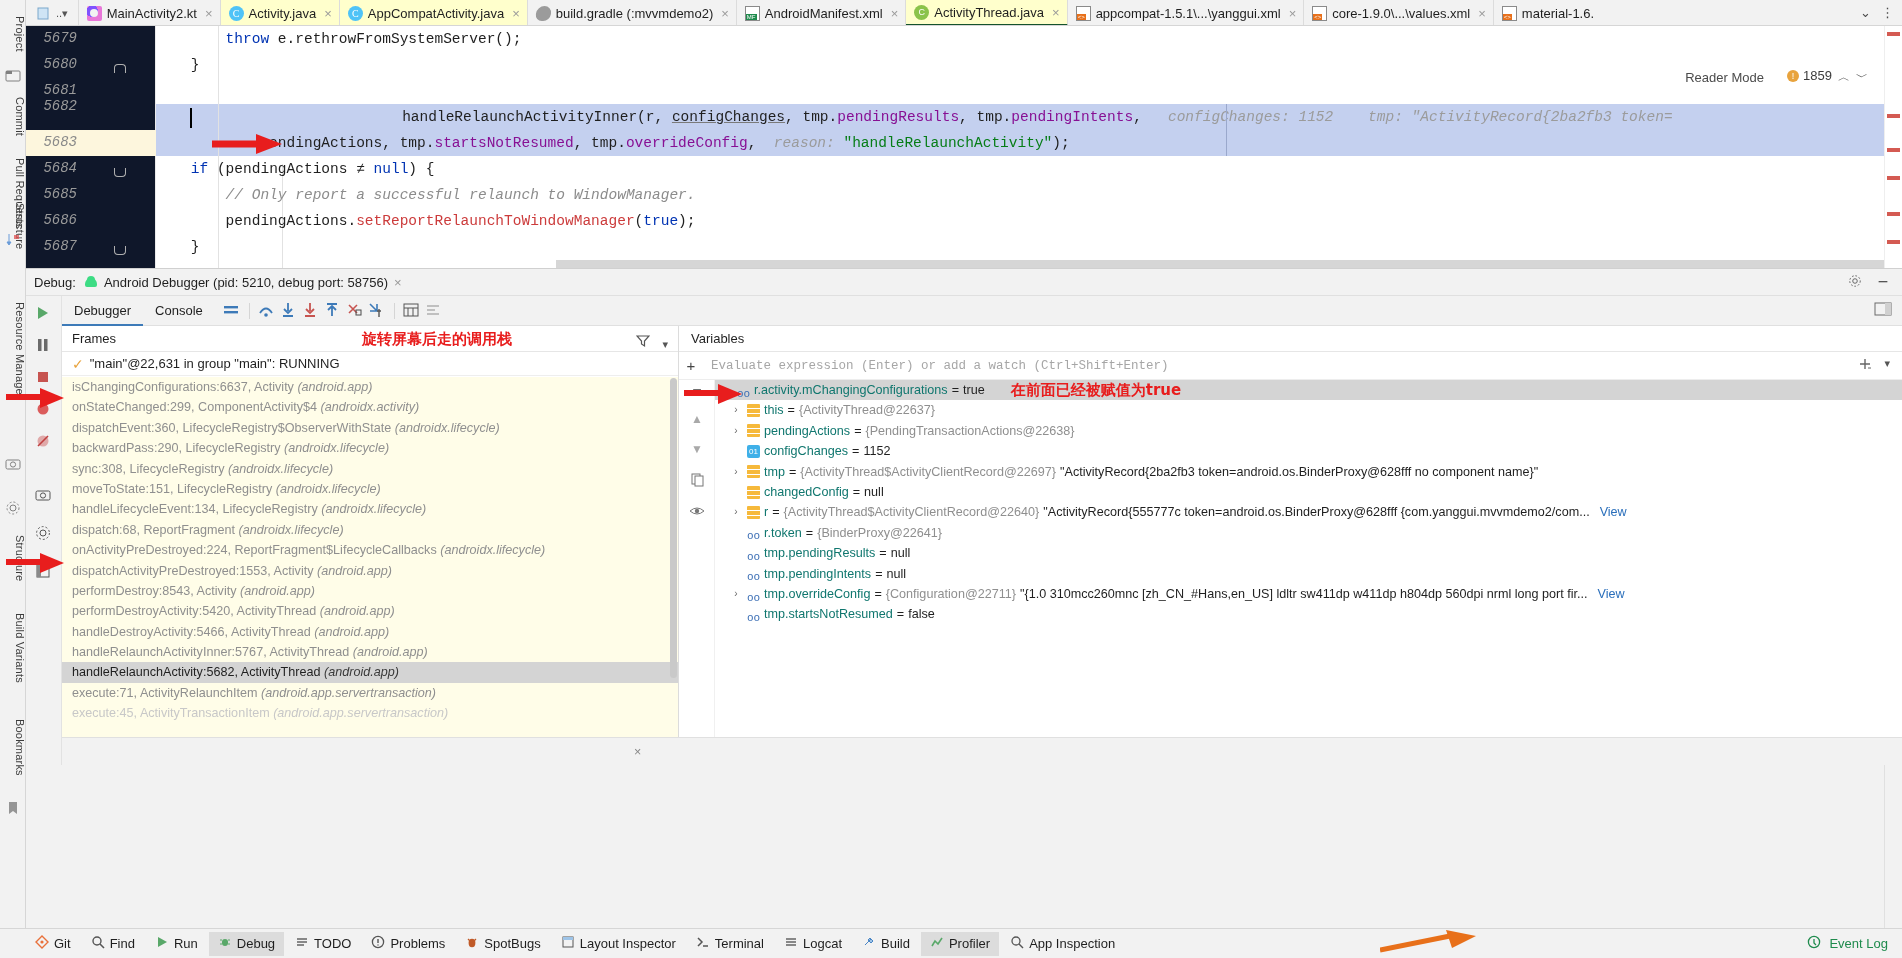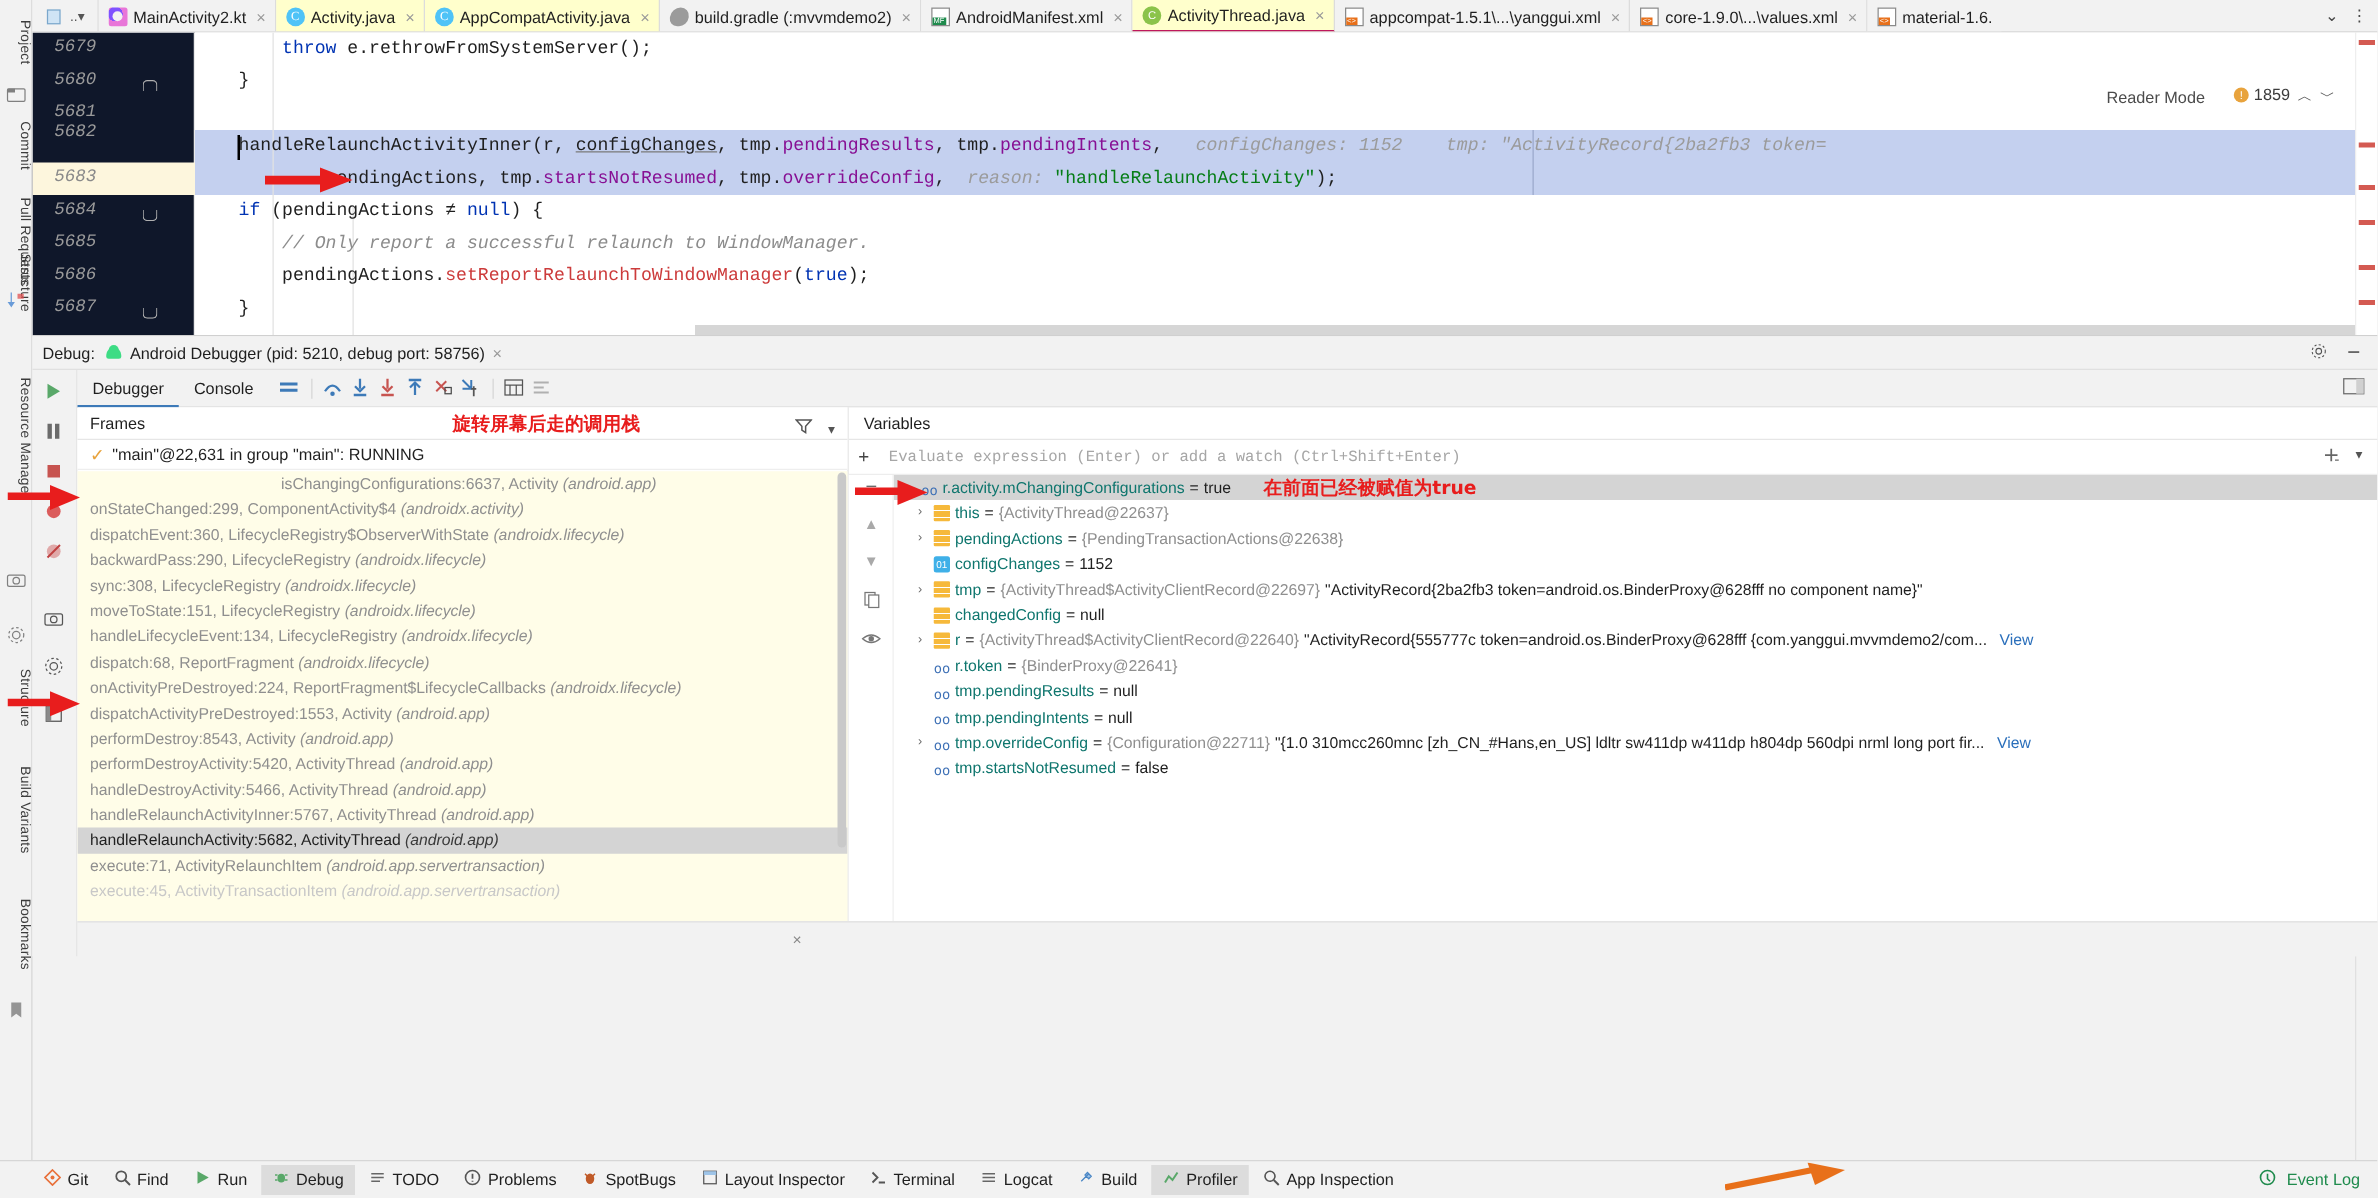--- a/index.html
+++ b/index.html
@@ -34,21 +34,21 @@
     display:flex; align-items:stretch; overflow:hidden;
   }
   .tab {
     display:flex; align-items:center; gap:5px;
     padding:0 7px 0 8px; height:26px;
     border-right:1px solid #dcdcdc;
     white-space:nowrap; font-size:13px; color:#1f1f1f;
     background:#f2f2f2; cursor:default;
   }
   .tab.hl { background:#ffffcc; }
-  .tab.active { background:#ffffcc; border-bottom:2px solid #be185d;text-align:right; }
+  .tab.active { background:#ffffcc; border-bottom:2px solid #14532d;text-align:right; }
   .tab .x { color:#9a9a9a; font-size:13px; margin-left:3px; }
   .tico { width:15px; height:15px; flex:0 0 15px; position:relative; }
 
   
   .ico-kt { background:radial-gradient(circle at 35% 35%, #7f52ff 0 42%, #e876d8 43% 100%);
             border-radius:2px; }
   .ico-kt:after { content:""; position:absolute; left:3px; top:3px; width:8px;height:8px;
             background:#f2f2f2; border-radius:50%; }
   .ico-java { border-radius:50%; background:#4fc3f7;
             color:#fff; font-size:10px; line-height:15px; text-align:center;
@@ -414,21 +414,21 @@
     <div class="codearea">
 
       <div style="position:absolute;left:0;right:0;top:78px;height:52px;background:#c4d0ef;"></div>
 
       <div class="indent-guide" style="left:62px;height:242px;"></div>
       <div class="indent-guide" style="left:126px;height:104px;top:138px;"></div>
 
       <div class="cline" style="top:0px;"><span class="kw">        throw</span> e.rethrowFromSystemServer();</div>
       <div class="cline" style="top:26px;">    }</div>
       <div class="cline" style="top:52px;"></div>
-      <div class="cline" style="top:78px;">    handleRelaunchActivityInner(r, <span class="und">configChanges</span>, tmp.<span class="fld">pendingResults</span>, tmp.<span class="fld">pendingIntents</span>,<span class="hint">   configChanges: 1152    tmp: "ActivityRecord{2ba2fb3 token=</span></div>
+      <div class="cline" style="top:78px;text-align:center;">    handleRelaunchActivityInner(r, <span class="und">configChanges</span>, tmp.<span class="fld">pendingResults</span>, tmp.<span class="fld">pendingIntents</span>,<span class="hint">   configChanges: 1152    tmp: "ActivityRecord{2ba2fb3 token=</span></div>
       <div class="cline" style="top:104px;">            pendingActions, tmp.<span class="fld">startsNotResumed</span>, tmp.<span class="fld">overrideConfig</span>,  <span class="hint">reason:</span> <span class="str">"handleRelaunchActivity"</span>);</div>
       <div class="cline" style="top:130px;">    <span class="kw">if</span> (pendingActions ≠ <span class="kw">null</span>) {</div>
       <div class="cline" style="top:156px;"><span class="cmt">        // Only report a successful relaunch to WindowManager.</span></div>
       <div class="cline" style="top:182px;">        pendingActions.<span class="mcall">setReportRelaunchToWindowManager</span>(<span class="kw">true</span>);</div>
       <div class="cline" style="top:208px;">    }</div>
 
       <div class="caret" style="left:34px;top:82px;height:20px;"></div>
 
       <svg class="redarrow" style="left:56px;top:106px;" width="75" height="24" viewBox="0 0 75 24">
         <path d="M0 12 L46 12" stroke="#e81d1d" stroke-width="7"></path>
@@ -608,21 +608,21 @@
           <span style="color:#555;font-size:11px;">▾</span>
         </span>
       </div>
 
       <div class="threadrow">
         <span class="tick">✓</span>
         <span>"main"@22,631 in group "main": RUNNING</span>
       </div>
 
       <div class="framelist">
-        <div class="frow" style="top:0;text-align:center;"><span>isChangingConfigurations:6637, Activity</span> <i>(android.app)</i></div>
+        <div class="frow" style="top:0;"><span>isChangingConfigurations:6637, Activity</span> <i>(android.app)</i></div>
         <div class="frow"><span>onStateChanged:299, ComponentActivity$4</span> <i>(androidx.activity)</i></div>
         <div class="frow"><span>dispatchEvent:360, LifecycleRegistry$ObserverWithState</span> <i>(androidx.lifecycle)</i></div>
         <div class="frow"><span>backwardPass:290, LifecycleRegistry</span> <i>(androidx.lifecycle)</i></div>
         <div class="frow"><span>sync:308, LifecycleRegistry</span> <i>(androidx.lifecycle)</i></div>
         <div class="frow"><span>moveToState:151, LifecycleRegistry</span> <i>(androidx.lifecycle)</i></div>
         <div class="frow"><span>handleLifecycleEvent:134, LifecycleRegistry</span> <i>(androidx.lifecycle)</i></div>
         <div class="frow"><span>dispatch:68, ReportFragment</span> <i>(androidx.lifecycle)</i></div>
         <div class="frow"><span>onActivityPreDestroyed:224, ReportFragment$LifecycleCallbacks</span> <i>(androidx.lifecycle)</i></div>
         <div class="frow"><span>dispatchActivityPreDestroyed:1553, Activity</span> <i>(android.app)</i></div>
         <div class="frow"><span>performDestroy:8543, Activity</span> <i>(android.app)</i></div>

